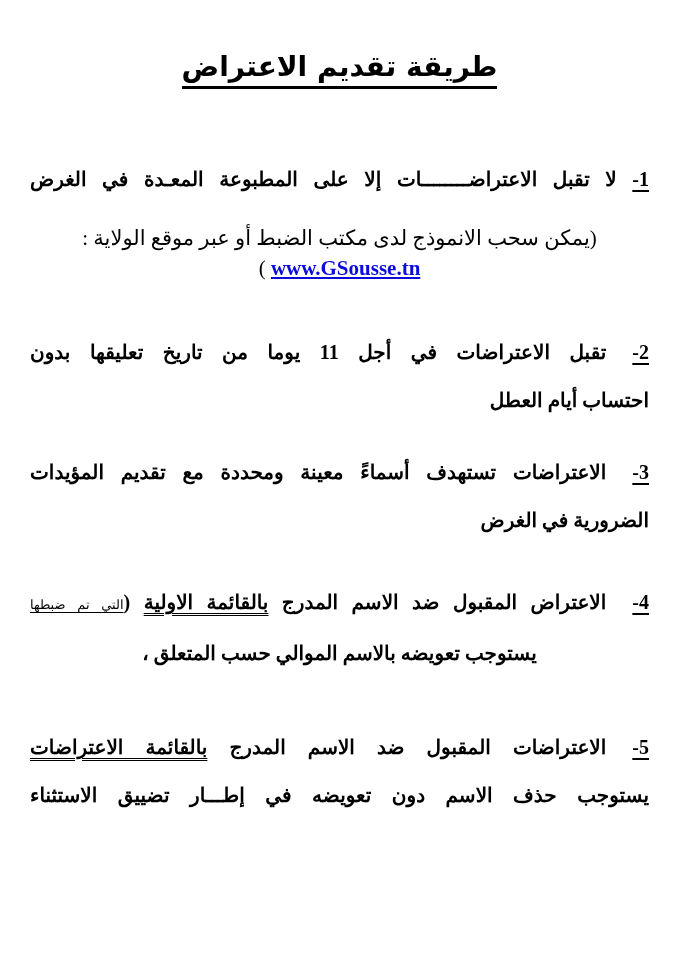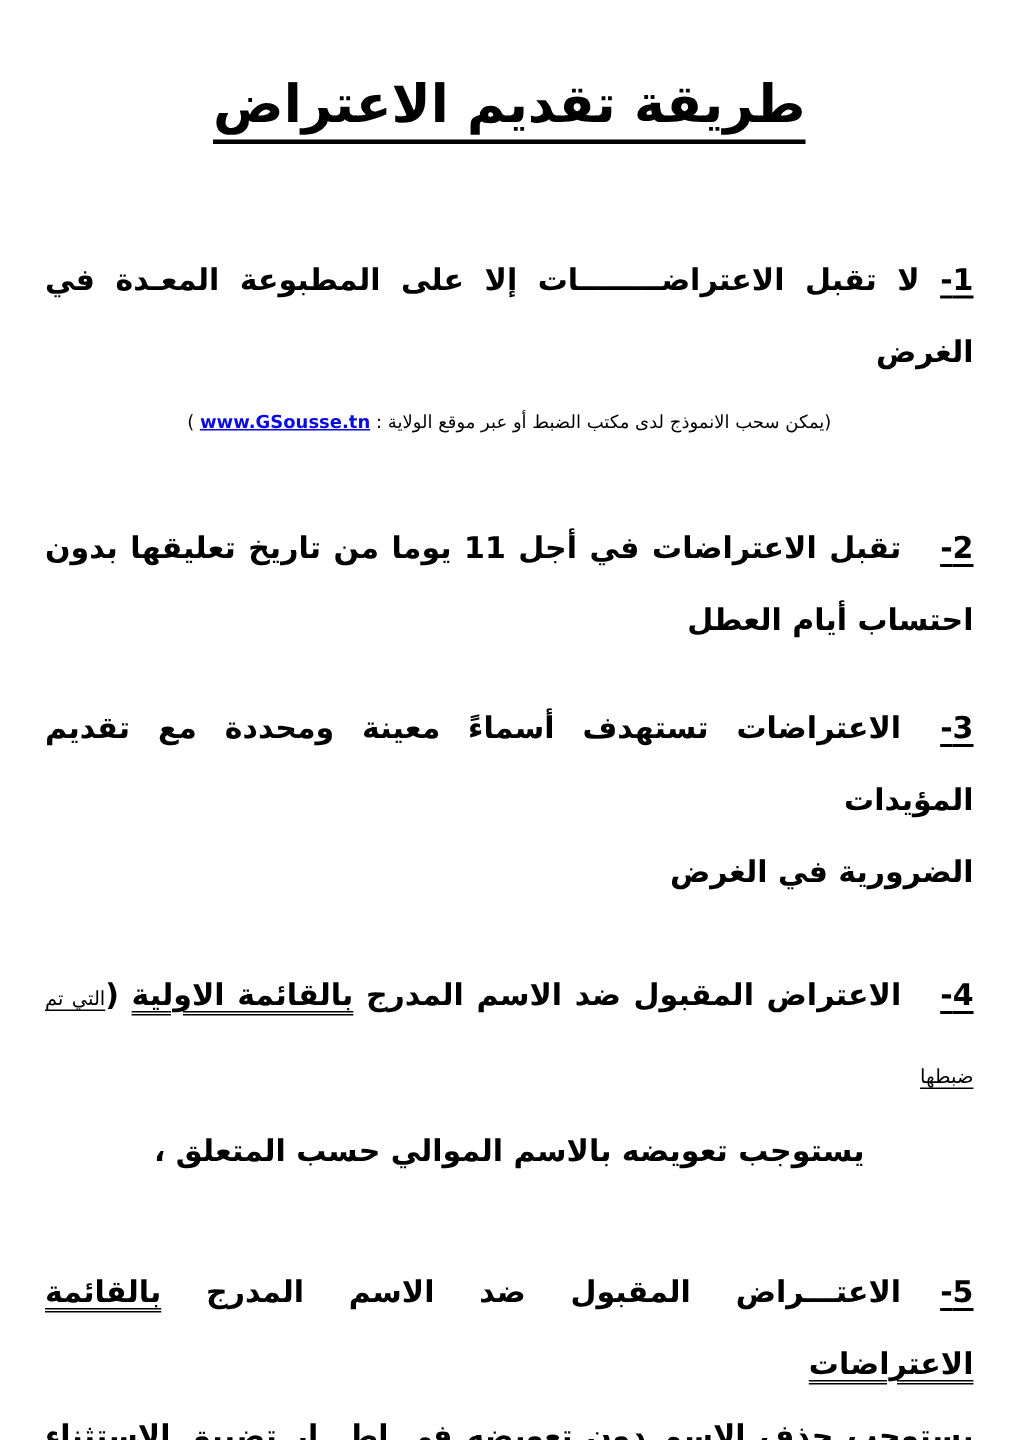--- a/index.html
+++ b/index.html
@@ -19,29 +19,30 @@
     font-family: "DejaVu Sans", sans-serif;
     color: #000000;
     background: #ffffff;
   }
   .title-wrap {
     text-align: center;
     margin-bottom: 66px;
   }
   .title {
     display: inline-block;
-    font-size: 35px;
+    font-size: 28px;
     font-weight: 700;
     padding-bottom: 3px;
     border-bottom: 3px solid #000;
     letter-spacing: 0.5px;
   }
   .item {
     font-size: 20px;
     font-weight: 700;
+    font-family: Liberation Serif, serif;
   }
   .item-1 { margin-bottom: 45px; }
   .item-2 { margin-bottom: 24px; }
   .item-3 { margin-bottom: 34px; }
   .item-4 { margin-bottom: 46px; }
   .item-5 { margin-bottom: 0; }
 
   .jline {
     text-align: justify;
     text-align-last: justify;
@@ -62,25 +63,25 @@
   }
   .marker.gap {
     margin-inline-end: 26px;
   }
   .u-double {
     text-decoration: underline double;
     text-decoration-thickness: 1px;
     text-underline-offset: 4px;
   }
   .note {
-    font-size: 12px;
+    font-size: 21px;
     font-weight: 400;
     text-align: center;
     line-height: 30px;
-    margin-top: 8px;
+    margin-top: 20px;
   }
   .link {
     font-weight: 700;
     text-decoration: underline;
     cursor: pointer;
   }
   .small-inline {
     font-size: 13px;
     font-weight: 400;
     text-decoration: underline;
@@ -142,21 +143,21 @@
       <span class="marker gap">4-</span><span>الاعتراض المقبول ضد الاسم المدرج </span><span class="u-double">بالقائمة الاولية</span>
       <span class="big-paren">(</span><span class="small-inline">التي تم ضبطها</span>
     </div>
     <div class="cline">
       <span>يستوجب تعويضه بالاسم الموالي حسب المتعلق ،</span>
     </div>
   </div>
 
   <div class="item item-5">
     <div class="jline">
-      <span class="marker gap">5-</span><span>الاعتـــراض المقبول ضد الاسم المدرج </span><span class="u-double">بالقائمة الاعتراضات</span>
+      <span class="marker gap">5-</span><span>الاعتراضات المقبول ضد الاسم المدرج </span><span class="u-double">بالقائمة الاعتراضات</span>
     </div>
     <div class="jline">
       <span>يستوجب حذف الاسم دون تعويضه في إطـــار تضييق الاستثناء</span>
     </div>
     <div class="rline">
       
     </div>
   </div>
 
 </div>

